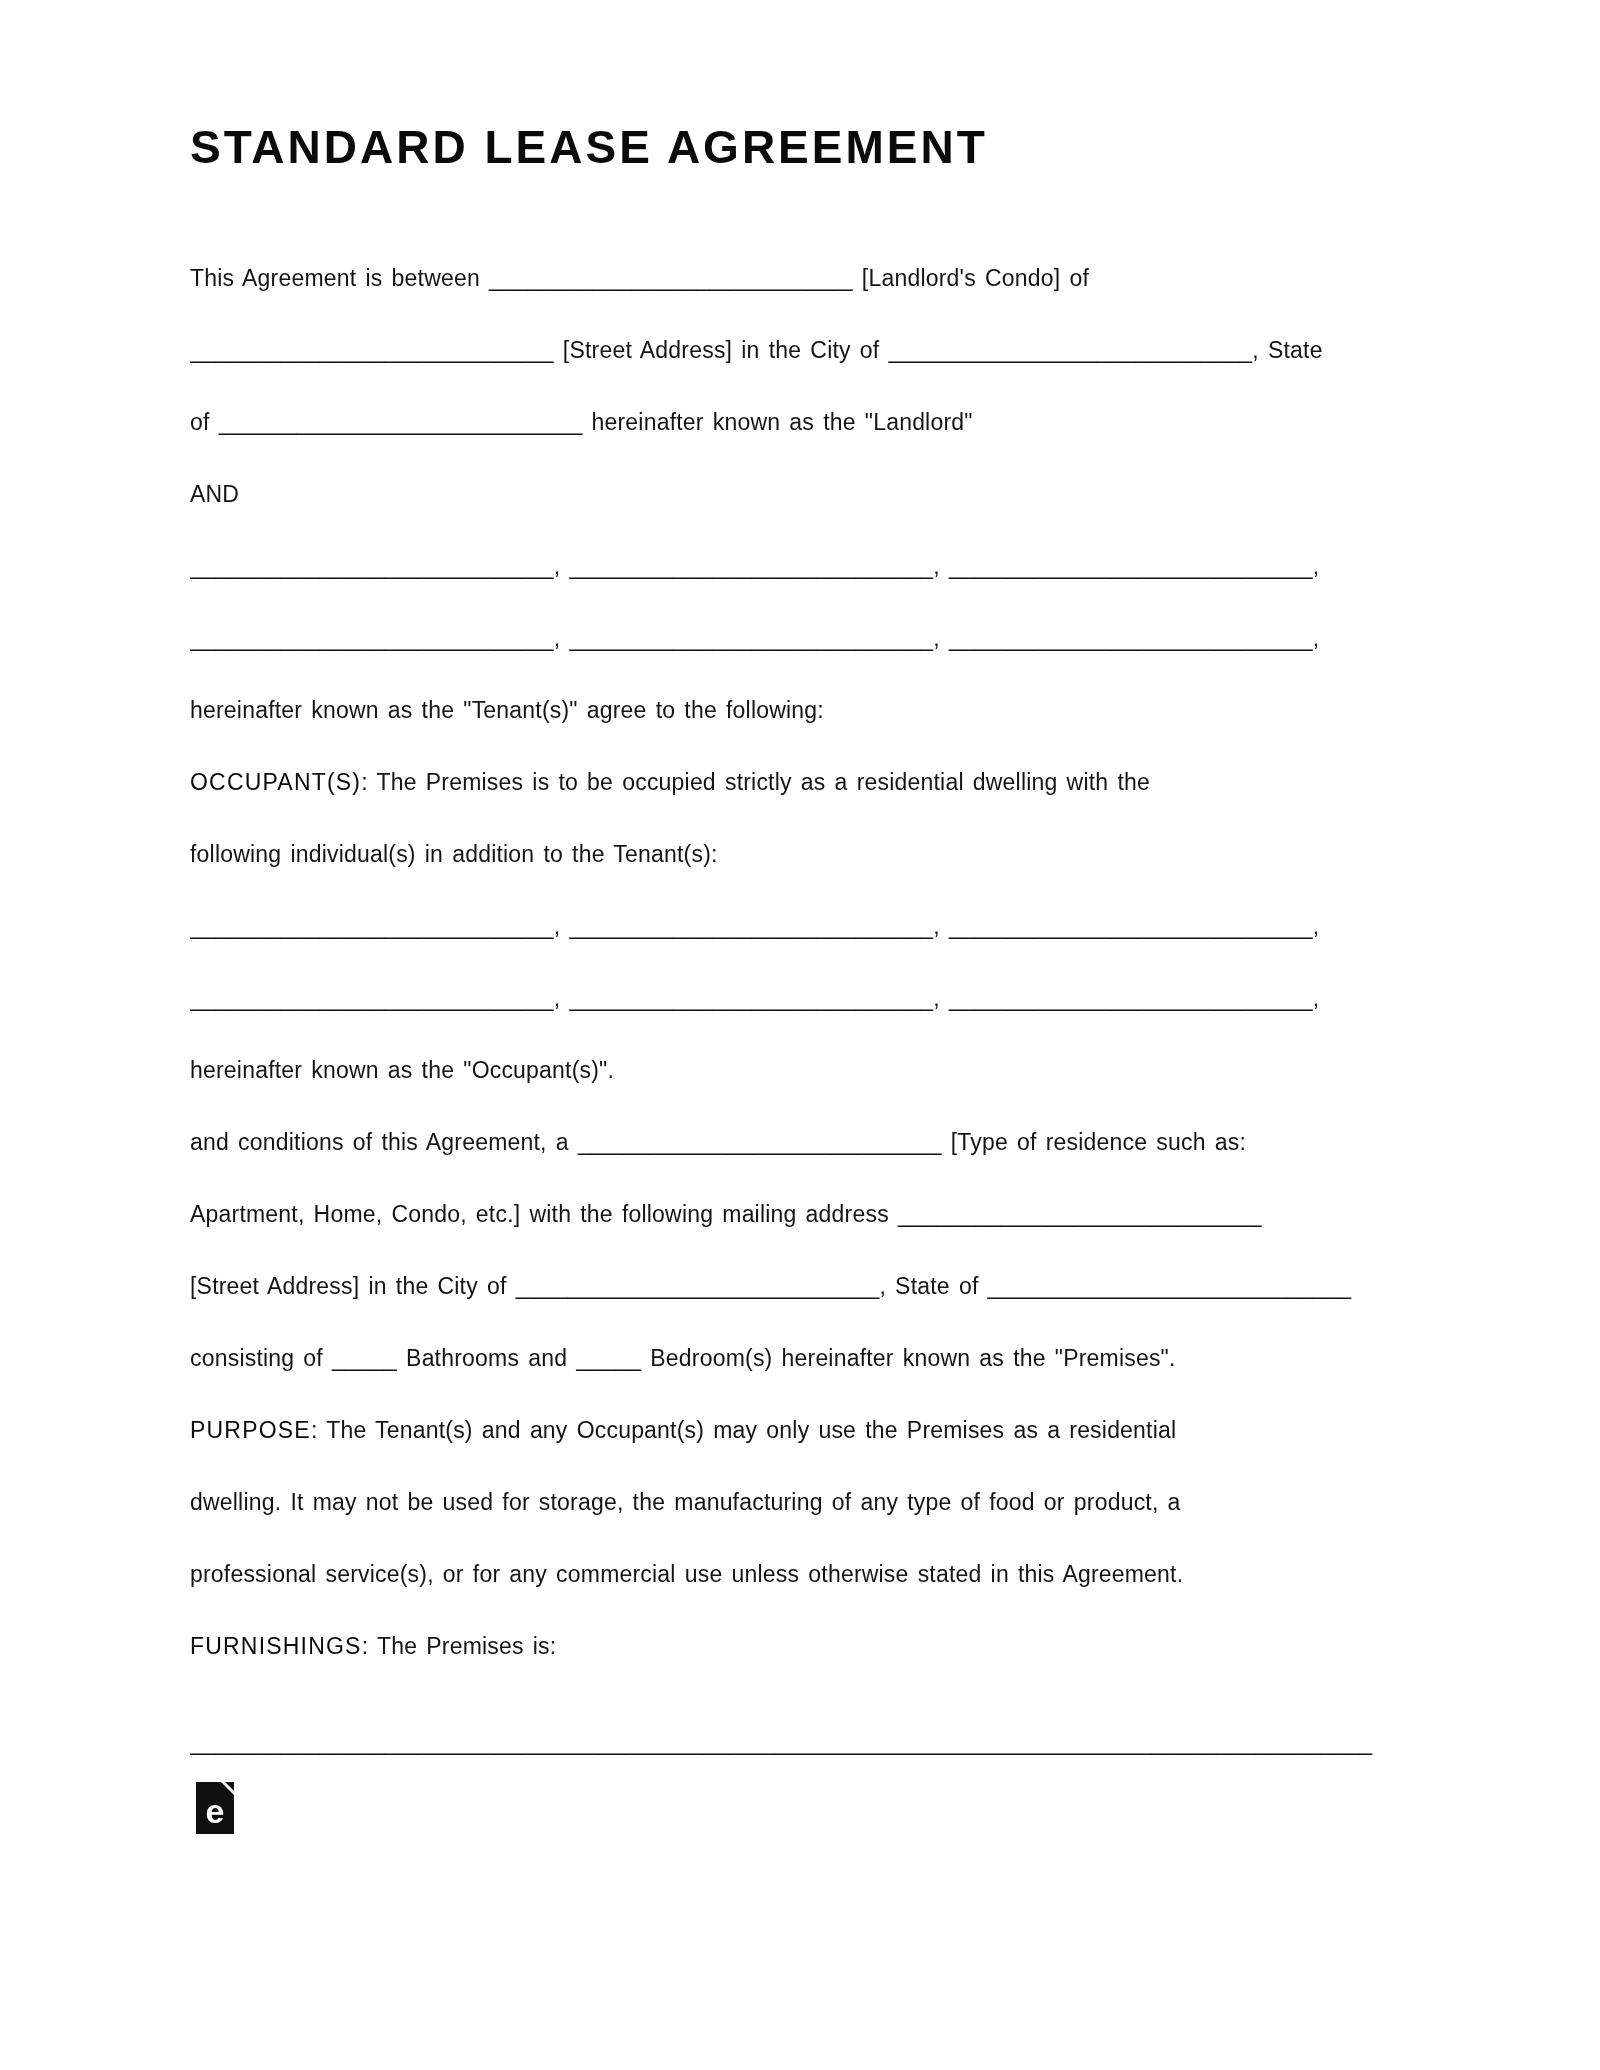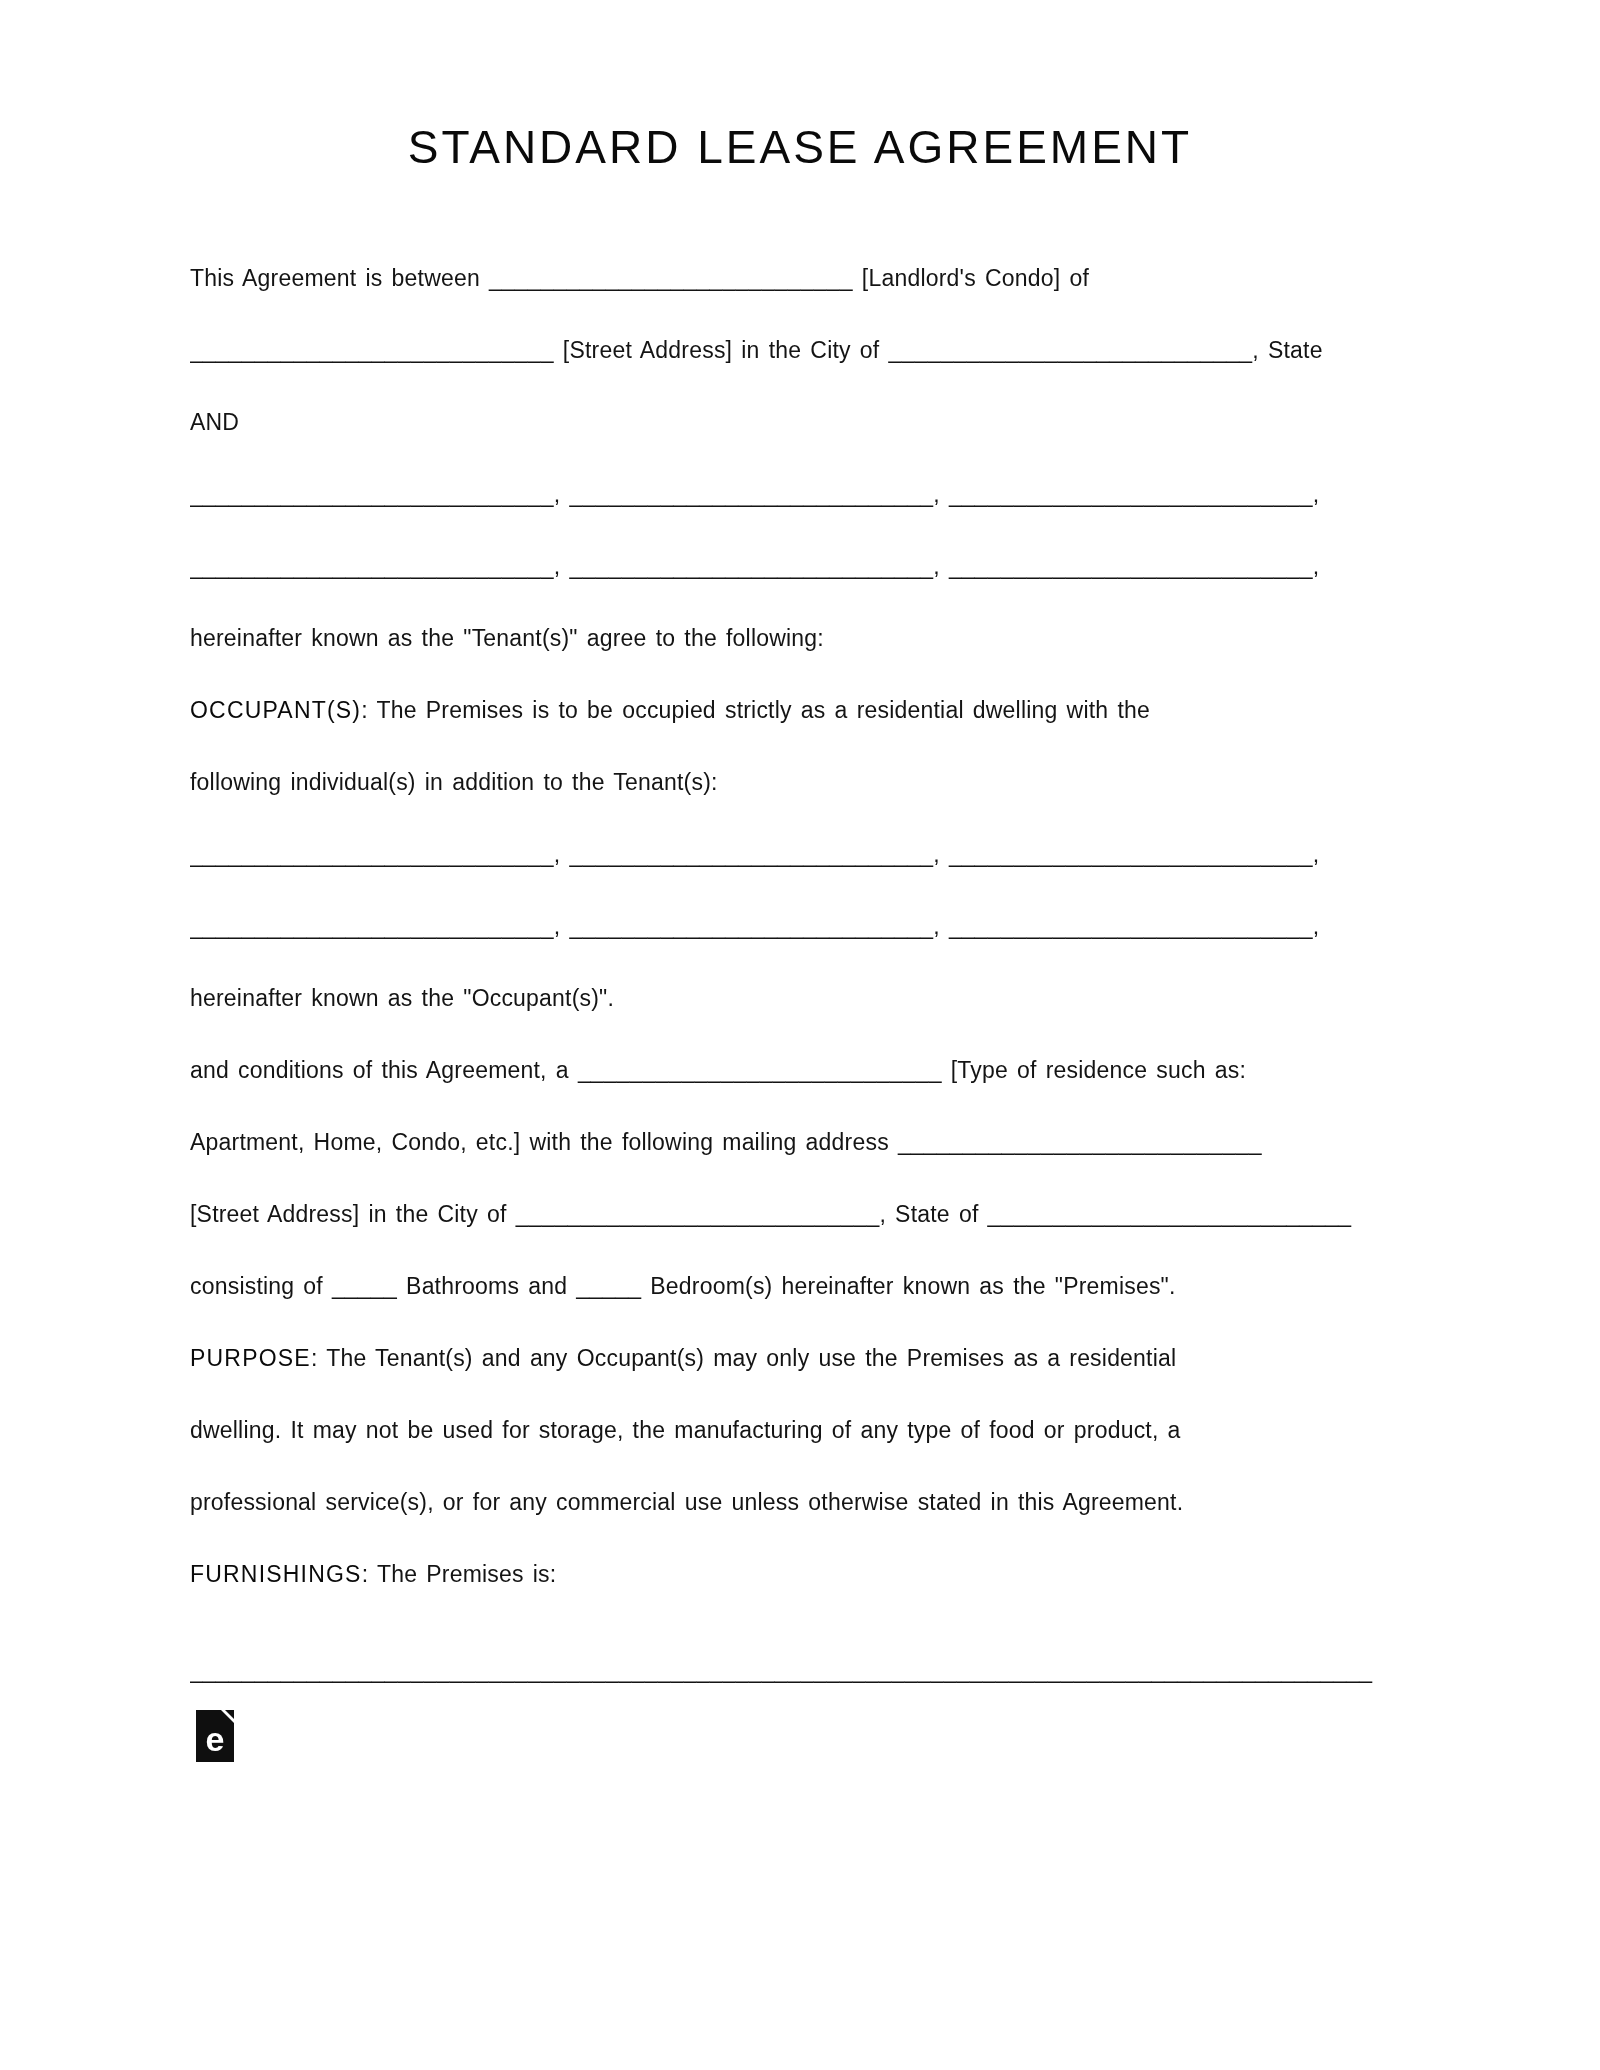--- a/index.html
+++ b/index.html
@@ -11,24 +11,23 @@
     height: 2070px;
     background: #ffffff;
     color: #141414;
     font-family: "Liberation Sans", sans-serif;
     padding: 122px 190px 0 190px;
     overflow: hidden;
   }
 
   .title {
     margin: 0 0 70px 0;
-    text-align: center;
     font-size: 46px;
     line-height: 50px;
-    font-weight: normal;
+    font-weight: bold;
     letter-spacing: 3px;
     color: #0a0a0a;
   }
 
   .line {
     margin: 0;
     font-size: 23px;
     line-height: 72px;
     letter-spacing: 0.2px;
     word-spacing: 2.5px;
@@ -64,20 +63,21 @@
 </head>
 <body>
 
 <div class="page">
 
   <h1 class="title">STANDARD LEASE AGREEMENT</h1>
 
   <div class="lines">
       <p class="line"><span>This Agreement is between ____________________________ [Landlord's Condo] of</span></p>
       <p class="line"><span>____________________________ [Street Address] in the City of ____________________________, State</span></p>
+      <p class="line"><span>of ____________________________ hereinafter known as the "Landlord"</span></p>
       <p class="line"><span>AND</span></p>
       <p class="line"><span>____________________________, ____________________________, ____________________________,</span></p>
       <p class="line"><span>____________________________, ____________________________, ____________________________,</span></p>
       <p class="line"><span>hereinafter known as the "Tenant(s)" agree to the following:</span></p>
       <p class="line"><strong class="heading">OCCUPANT(S)</strong><span>: The Premises is to be occupied strictly as a residential dwelling with the</span></p>
       <p class="line"><span>following individual(s) in addition to the Tenant(s):</span></p>
       <p class="line"><span>____________________________, ____________________________, ____________________________,</span></p>
       <p class="line"><span>____________________________, ____________________________, ____________________________,</span></p>
       <p class="line"><span>hereinafter known as the "Occupant(s)".</span></p>
       <p class="line"><span>and conditions of this Agreement, a ____________________________ [Type of residence such as:</span></p>

